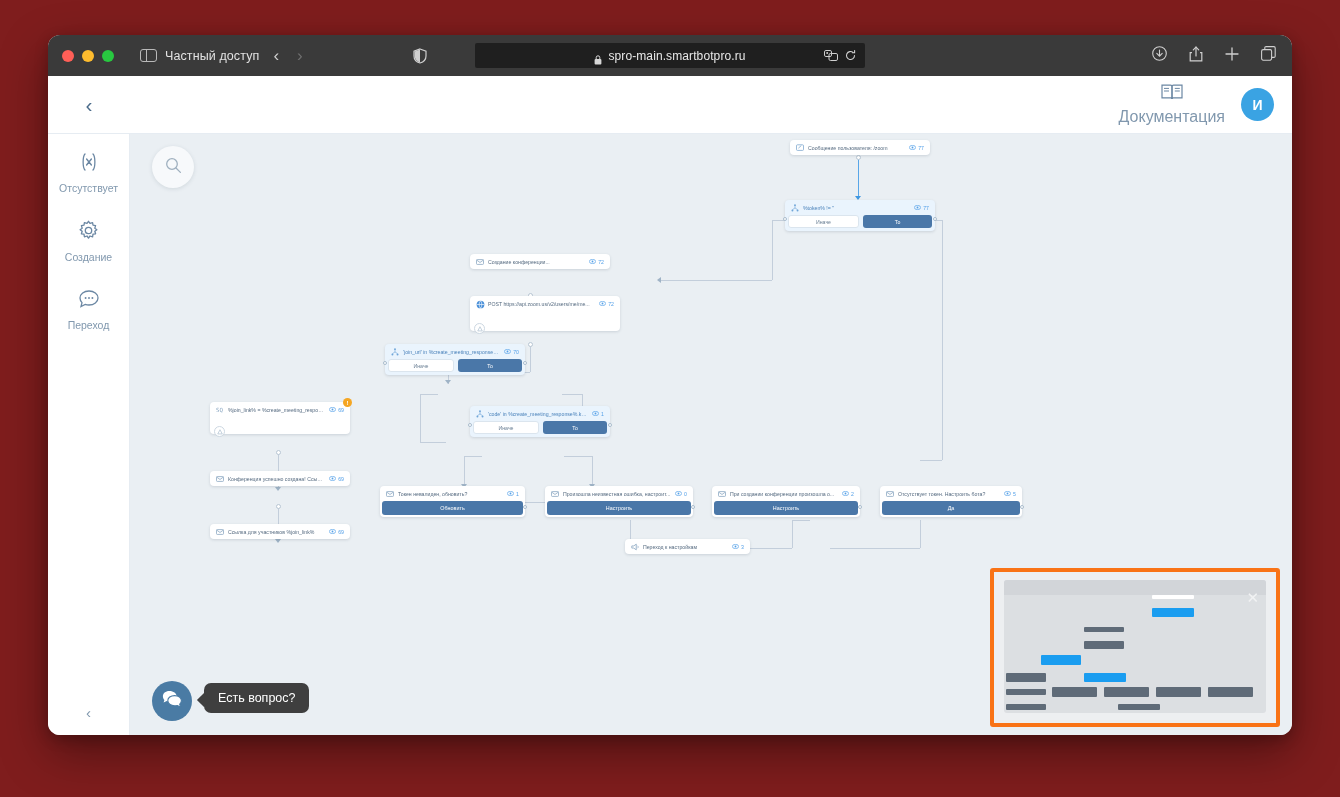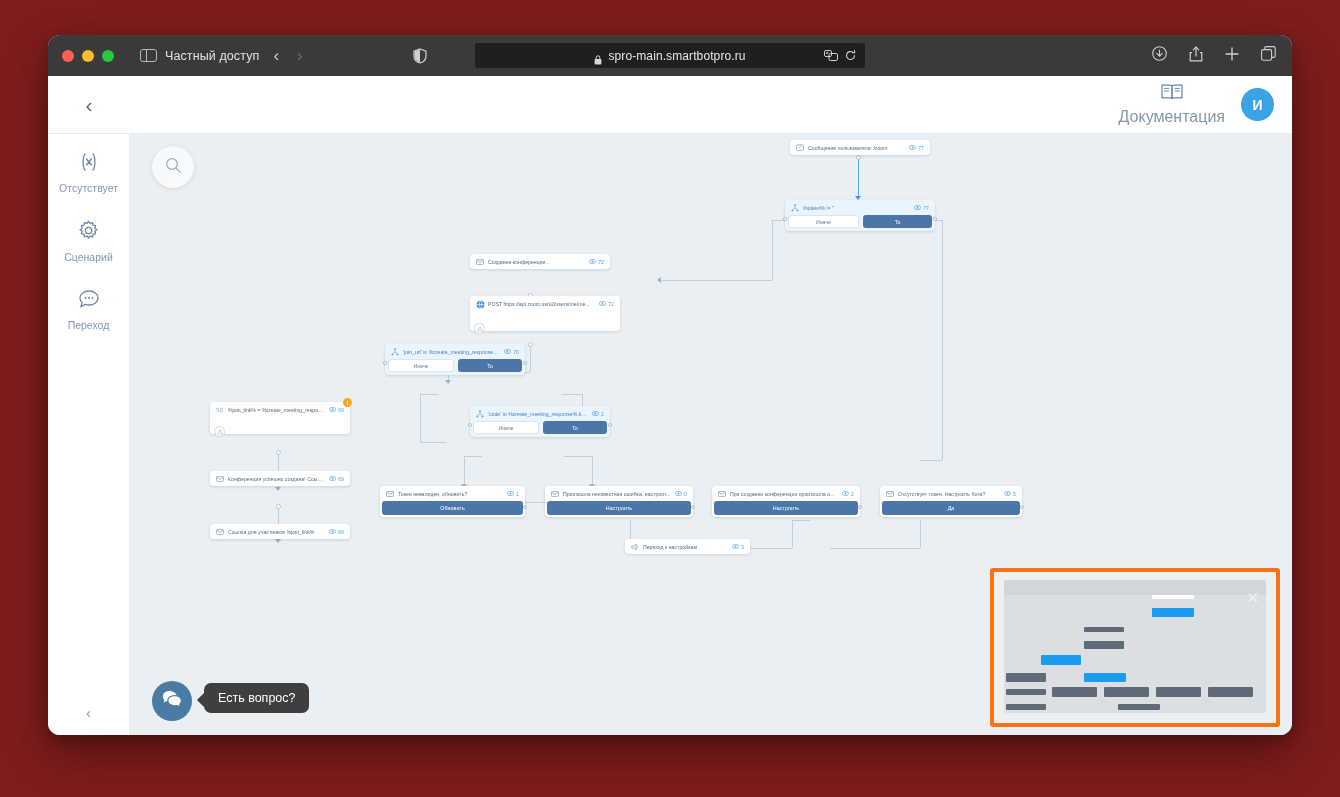--- a/index.html
+++ b/index.html
@@ -250,21 +250,21 @@
           </span>
           <span class="side-label">Отсутствует</span>
         </div>
         <div class="side-item">
           <span>
             <svg width="21" height="21" viewBox="0 0 21 21">
                 <circle cx="10.5" cy="10.5" r="3.2" fill="none" stroke="#6b87a3" stroke-width="1.3"></circle>
                 <path d="M10.5 1.3 L12 3.4 L14.6 2.6 L15 5.2 L17.6 5.6 L16.8 8.2 L18.9 9.7 L16.8 11.2 L17.6 13.8 L15 14.2 L14.6 16.8 L12 16 L10.5 18.1 L9 16 L6.4 16.8 L6 14.2 L3.4 13.8 L4.2 11.2 L2.1 9.7 L4.2 8.2 L3.4 5.6 L6 5.2 L6.4 2.6 L9 3.4 Z" fill="none" stroke="#6b87a3" stroke-width="1.3" stroke-linejoin="round"></path>
               </svg>
           </span>
-          <span class="side-label">Сценарий</span>
+          <span class="side-label">Создание</span>
         </div>
         <div class="side-item">
           <span>
             <svg width="22" height="20" viewBox="0 0 22 20">
                 <path d="M11 2 C16 2 20 5.2 20 9 C20 12.8 16 16 11 16 C9.6 16 8.3 15.8 7.2 15.4 L3 17.5 L4 13.6 C2.7 12.3 2 10.7 2 9 C2 5.2 6 2 11 2 Z" fill="none" stroke="#6b87a3" stroke-width="1.3"></path>
                 <circle cx="7.6" cy="9" r=".95" fill="#6b87a3"></circle>
                 <circle cx="11" cy="9" r=".95" fill="#6b87a3"></circle>
                 <circle cx="14.4" cy="9" r=".95" fill="#6b87a3"></circle>
               </svg>
           </span>

